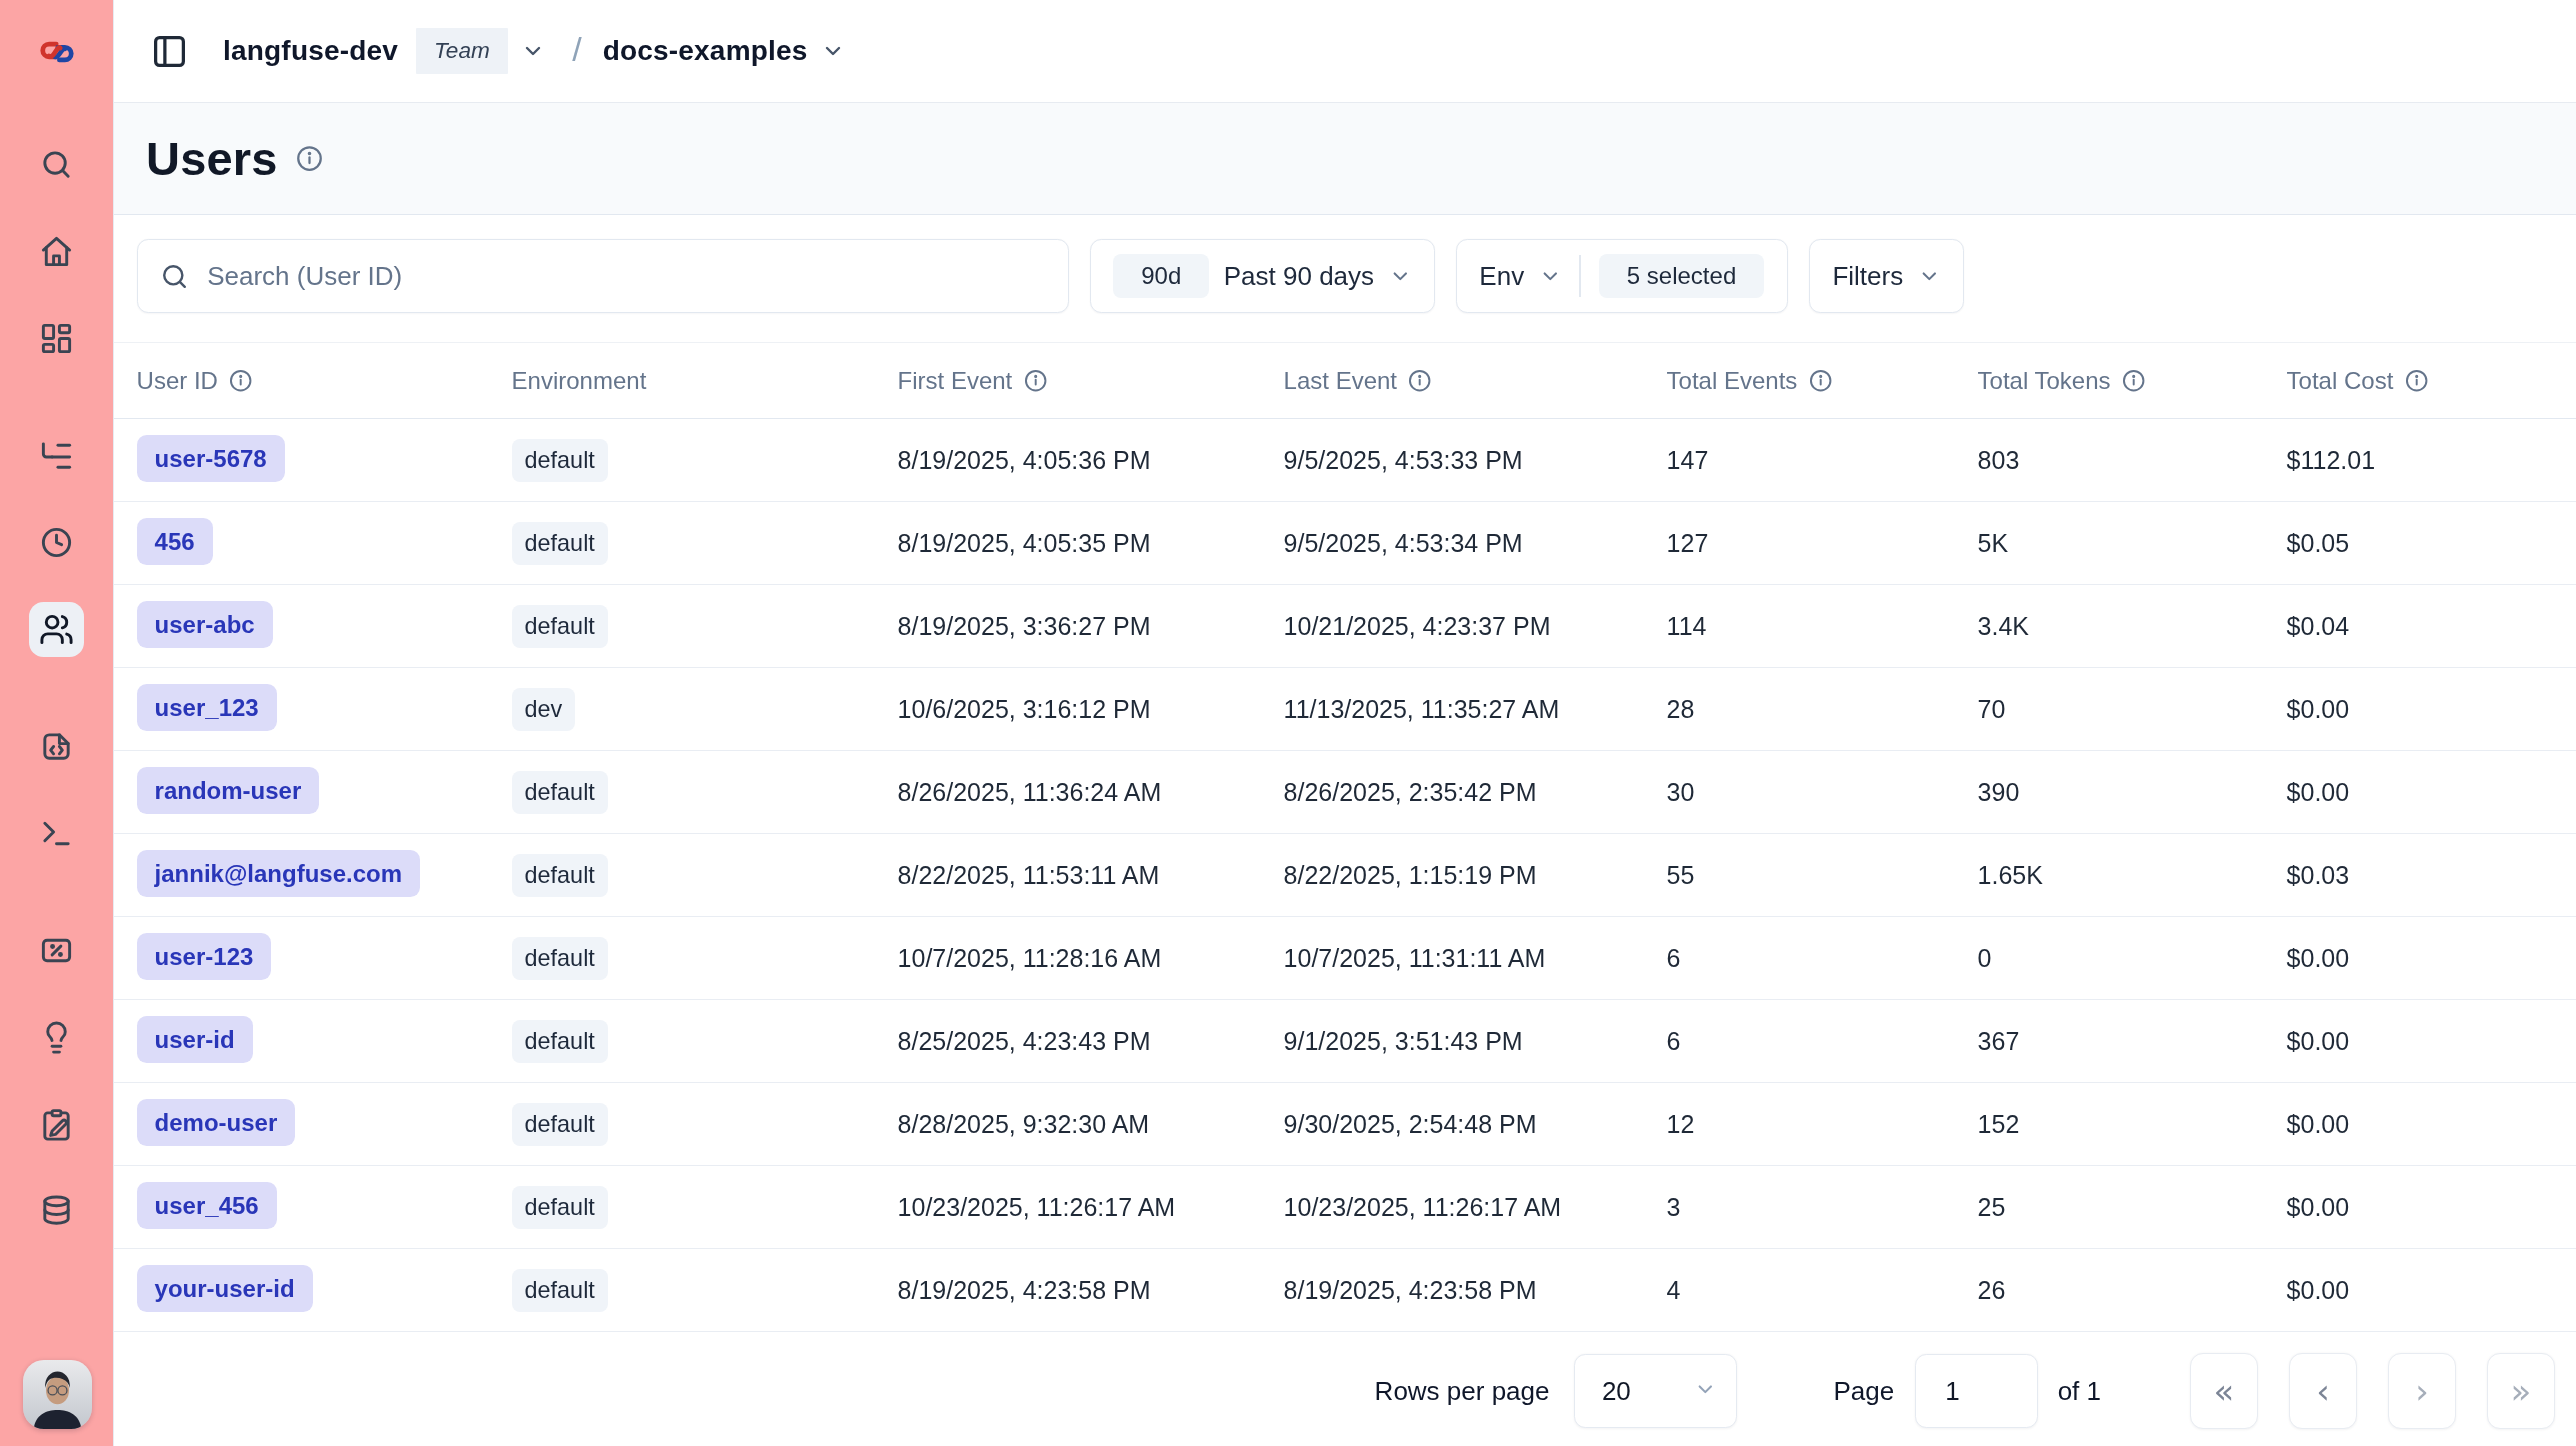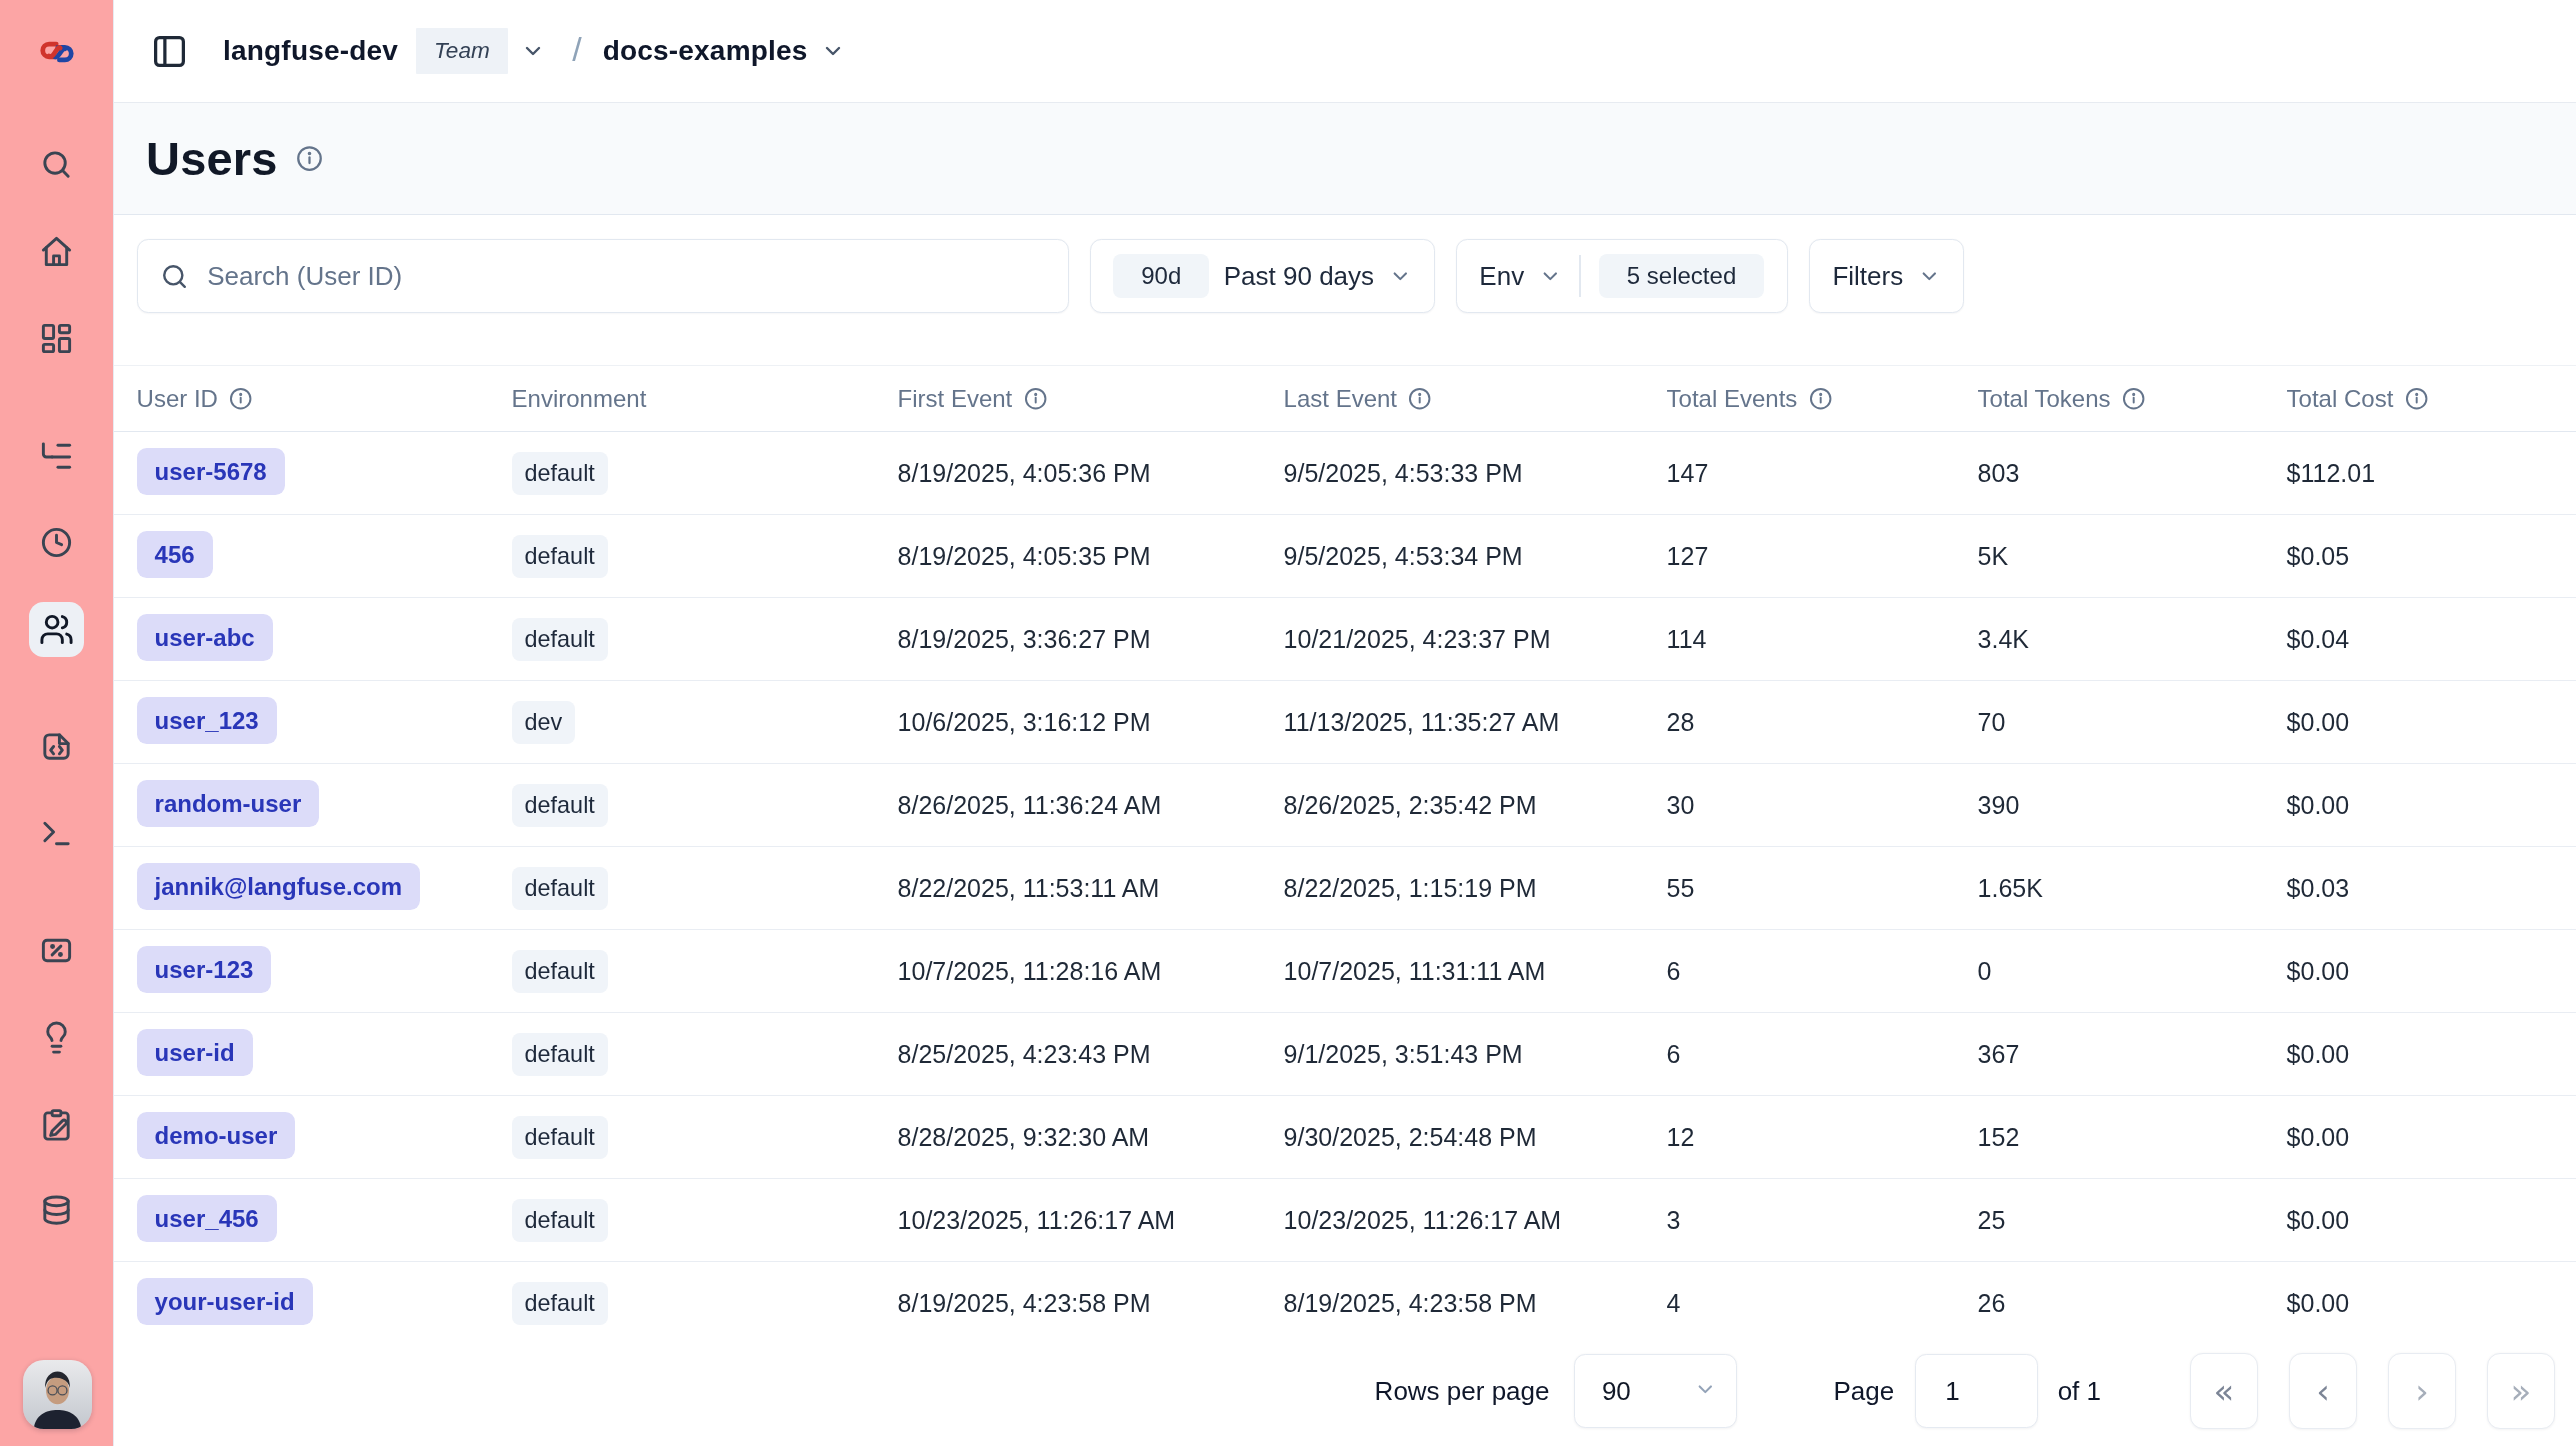--- a/index.html
+++ b/index.html
@@ -46,21 +46,21 @@
   .pill-btn { height:74px; border:1.6px solid #e2e8f0; border-radius:11.3px; background:#fff; display:flex; align-items:center; padding:0 22.6px; box-shadow:0 0.8px 1.6px rgba(16,24,40,.04); cursor:pointer; }
   .chip { background:#f1f5f9; border-radius:8px; padding:8px 28px; font-size:24px; color:#1e293b; }
   .pill-label { font-size:26px; color:#1e293b; margin:0 14.5px; }
   .pill-btn .dd-chevron { color:#64748b; display:flex; }
   .dd-chevron svg { width:22.6px; height:22.6px; }
   .v-divider { width:1.6px; height:42px; background:#e2e8f0; margin:0 18px; }
 
   
   .table { flex:1; margin-top:29px; min-height:0; }
   .tgrid-row { display:grid; grid-template-columns:375px 386px 386px 383px 311px 309px 1fr; padding:0 22.6px; align-items:center; }
-  .thead { height:67px; border-top:1.6px solid #eef1f5; border-bottom:1.6px solid #e2e8f0;margin-top:23px; }
+  .thead { height:77px; border-top:1.6px solid #eef1f5; border-bottom:1.6px solid #e2e8f0; }
   .th { display:flex; align-items:center; font-size:24px; font-weight:500; color:#64748b; }
   .th .info-icon { margin-left:11.3px; }
   .th .info-icon svg { width:23.4px; height:23.4px; }
   .trow { height:83px; border-bottom:1.6px solid #e9edf3; cursor:pointer; }
   .user-chip { display:inline-block; background:#dcdcf9; color:#2936b8; font-weight:700; font-size:24px; padding:9.7px 18px; border-radius:9.7px; max-width:355px; overflow:hidden; text-overflow:ellipsis; white-space:nowrap; cursor:pointer; }
   .env-chip { display:inline-block; background:#f0f4f9; color:#1e293b; font-size:23.4px; padding:8px 13px; border-radius:8px; }
   .cell-text { font-size:25px; color:#1f2937; }
 
   
   .pagination { height:112px; flex:0 0 112px; display:flex; align-items:center; justify-content:flex-end; padding-right:21px; background:#fff; }
@@ -464,21 +464,21 @@
     <div class="cell-text">4</div>
     <div class="cell-text">26</div>
     <div class="cell-text">$0.00</div>
   </div>
           </div>
       </div>
 
       <footer class="pagination">
         <span class="pg-label">Rows per page</span>
         <div class="select-box">
-          <span class="val">90</span>
+          <span class="val">20</span>
           <span class="dd-chevron">
             <svg viewBox="0 0 24 24" fill="none" stroke="currentColor" stroke-width="2.2" stroke-linecap="round" stroke-linejoin="round">
                 <path d="m6 9 6 6 6-6"></path>
               </svg>
           </span>
         </div>
         <div class="page-group">
           <span class="pg-label">Page</span>
           <input class="page-input" value="1" style="">
           <span class="of-label">of 1</span>

